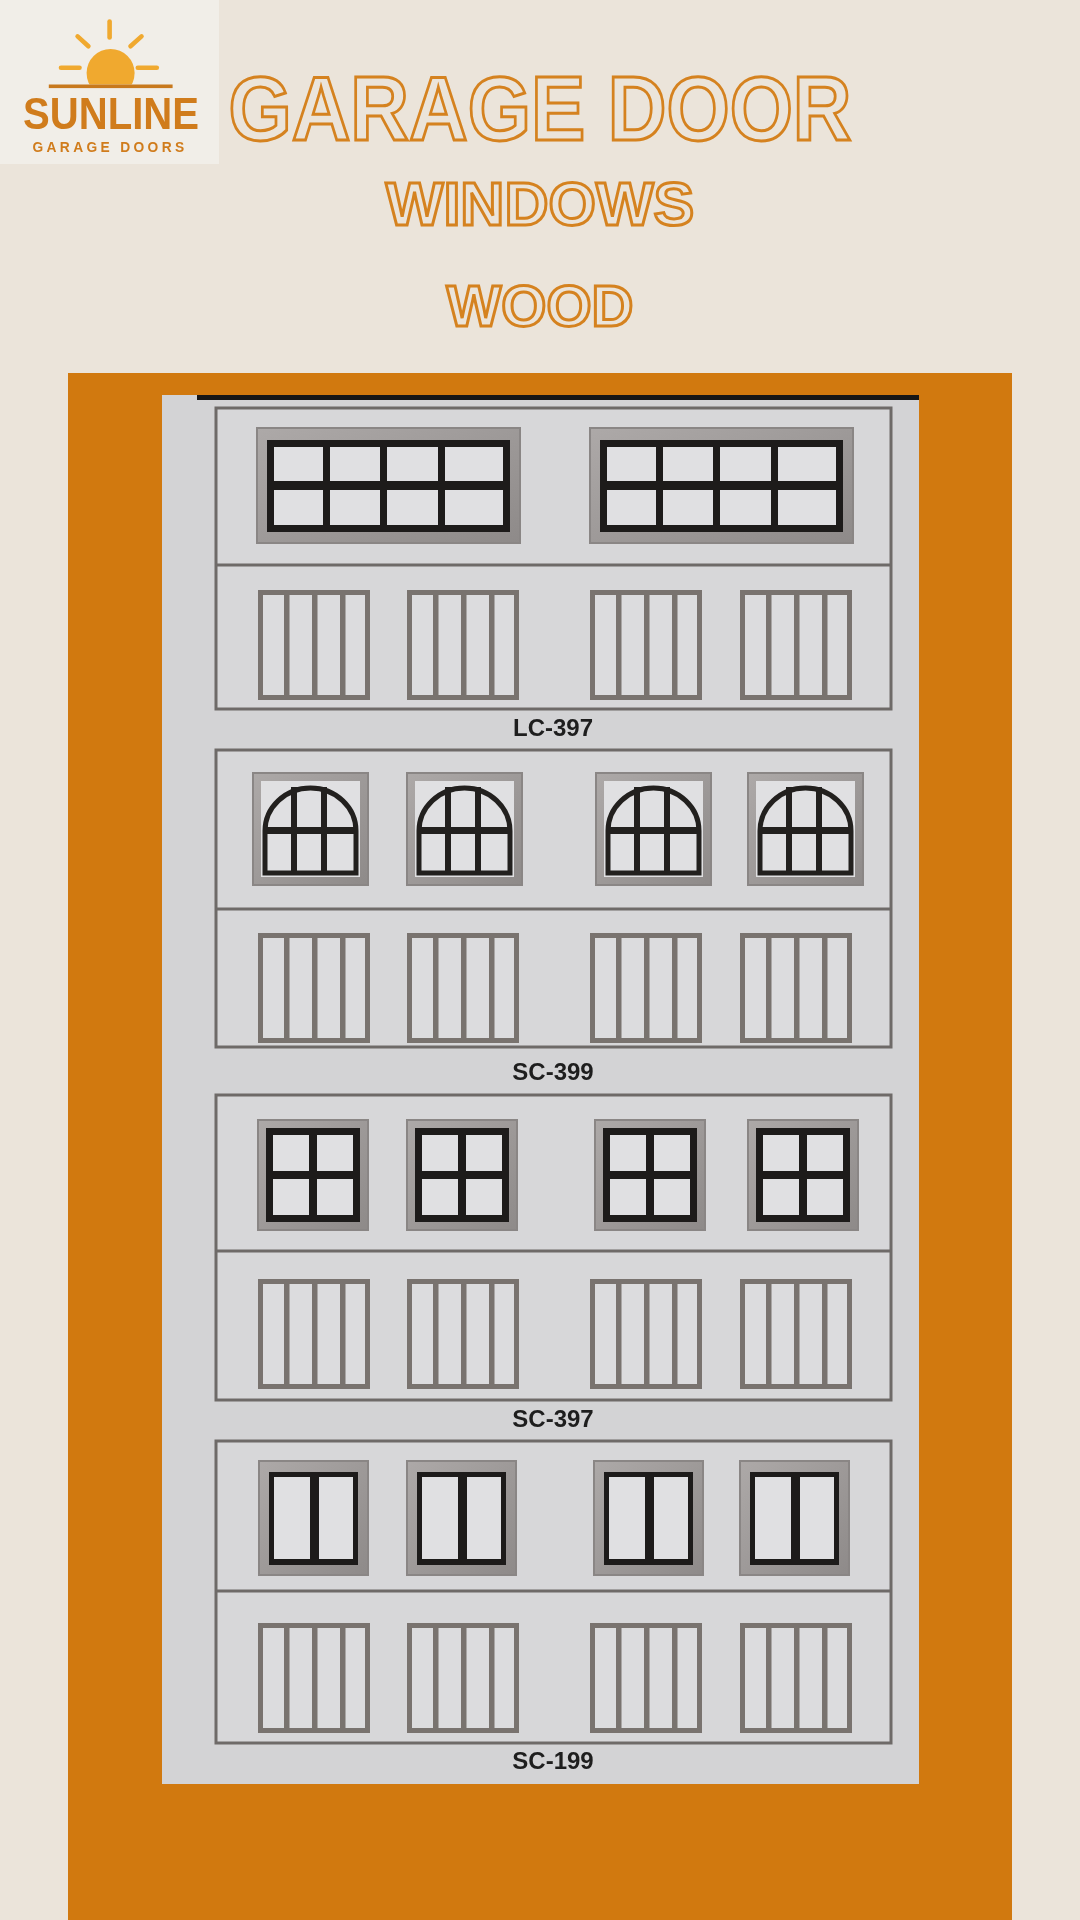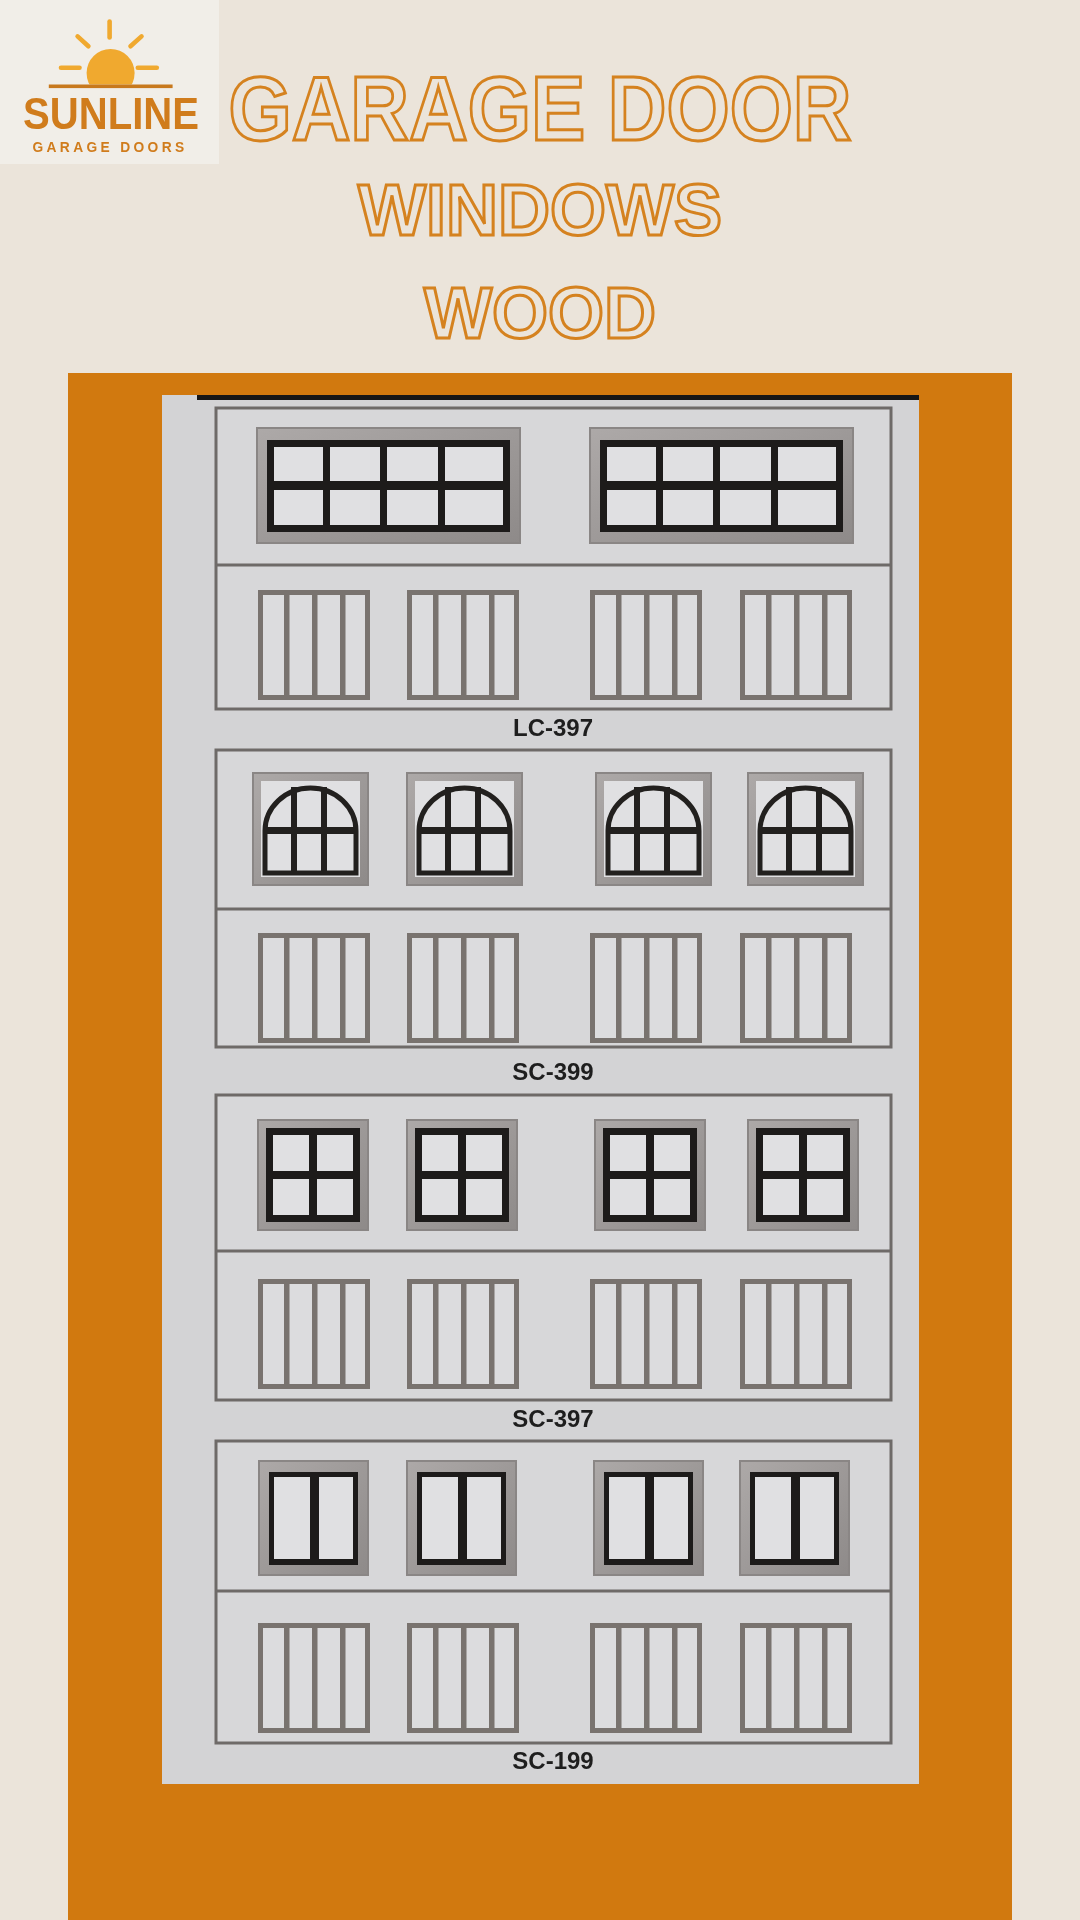--- a/index.html
+++ b/index.html
@@ -34,23 +34,23 @@
 
   <rect x="48.8" y="84.5" width="123.8" height="3.6" fill="#C8791D"></rect>
 
   <text x="111" y="129" font-size="44" font-weight="bold" fill="#D07C1C" text-anchor="middle" textLength="176" lengthAdjust="spacingAndGlyphs">SUNLINE</text>
 
   <text x="110" y="151.5" font-size="14" font-weight="bold" fill="#D07C1C" text-anchor="middle" textLength="155" lengthAdjust="spacingAndGlyphs" style="letter-spacing:3.4px;">GARAGE DOORS</text>
 </svg>
 
 <div class="abs title" style="top:64px;font-size:90px;transform:scaleX(0.903);">GARAGE DOOR</div>
 
-<div class="abs title" style="top:174px;font-size:72px;">WINDOWS</div>
-
-<div class="abs title" style="top:277px;font-size:72px;">WOOD</div>
+<div class="abs title" style="top:174px;font-size:61px;">WINDOWS</div>
+
+<div class="abs title" style="top:277px;font-size:58px;">WOOD</div>
 
 <div class="abs" style="left:68px;top:373px;width:944px;height:1547px;background:#D1790F;"></div>
 
 <div class="abs" style="left:162px;top:395px;width:757px;height:1389px;background:#D3D3D5;"></div>
 
 <div class="abs" style="left:197px;top:395px;width:722px;height:5px;background:#161616;"></div>
 
 <svg class="abs" style="left:162px;top:395px;filter:blur(0.45px);" width="757" height="1392" viewBox="0 0 757 1392">
   <defs>
     <linearGradient id="framegrad" x1="0" y1="0" x2="1" y2="1">

